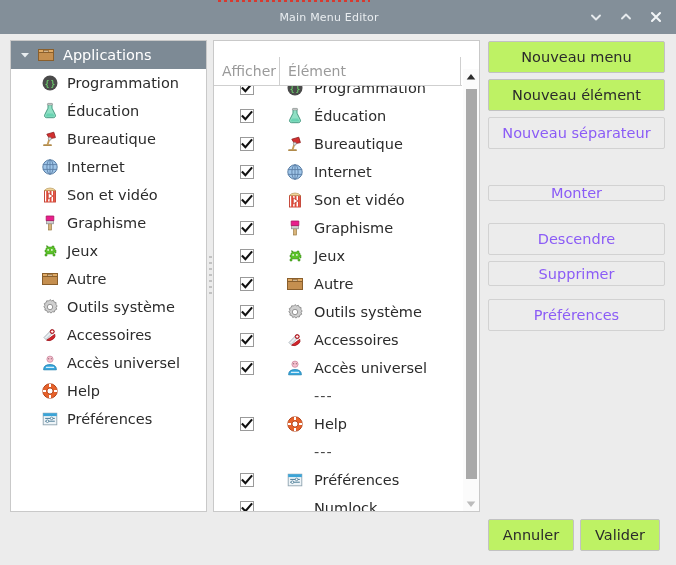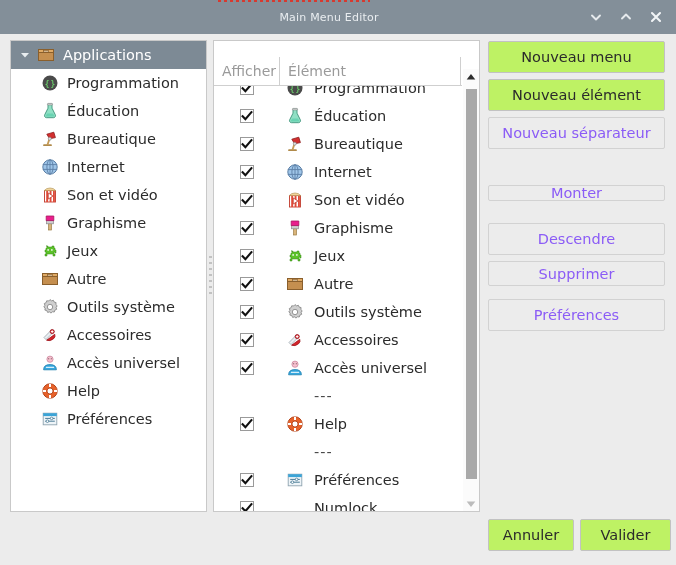--- a/index.html
+++ b/index.html
@@ -159,21 +159,21 @@
   .btn.disabled { color: #8b5cf6; background: #ececec; border-color: #d2d2d2; cursor: default; }
 
   #btn-nouveau-menu      { left: 488px; top: 41px;  width: 177px; height: 32px; }
   #btn-nouvel-element    { left: 488px; top: 79px;  width: 177px; height: 32px; }
   #btn-nouveau-separateur{ left: 488px; top: 117px; width: 177px; height: 32px; }
   #btn-monter            { left: 488px; top: 185px; width: 177px; height: 16px; }
   #btn-descendre         { left: 488px; top: 223px; width: 177px; height: 32px; }
   #btn-supprimer         { left: 488px; top: 261px; width: 177px; height: 25px; }
   #btn-proprietes        { left: 488px; top: 299px; width: 177px; height: 32px; }
   #btn-annuler           { left: 488px; top: 519px; width: 86px;  height: 32px; }
-  #btn-valider           { left: 580px; top: 519px; width: 91px;  height: 32px; }
+  #btn-valider           { left: 580px; top: 519px; width: 80px;  height: 32px; }
 
   .icon-svg { display:block; }
 </style>
 </head>
 <body>
 
 <div class="window">
 
   <div class="titlebar">
     <div class="redline"></div>

